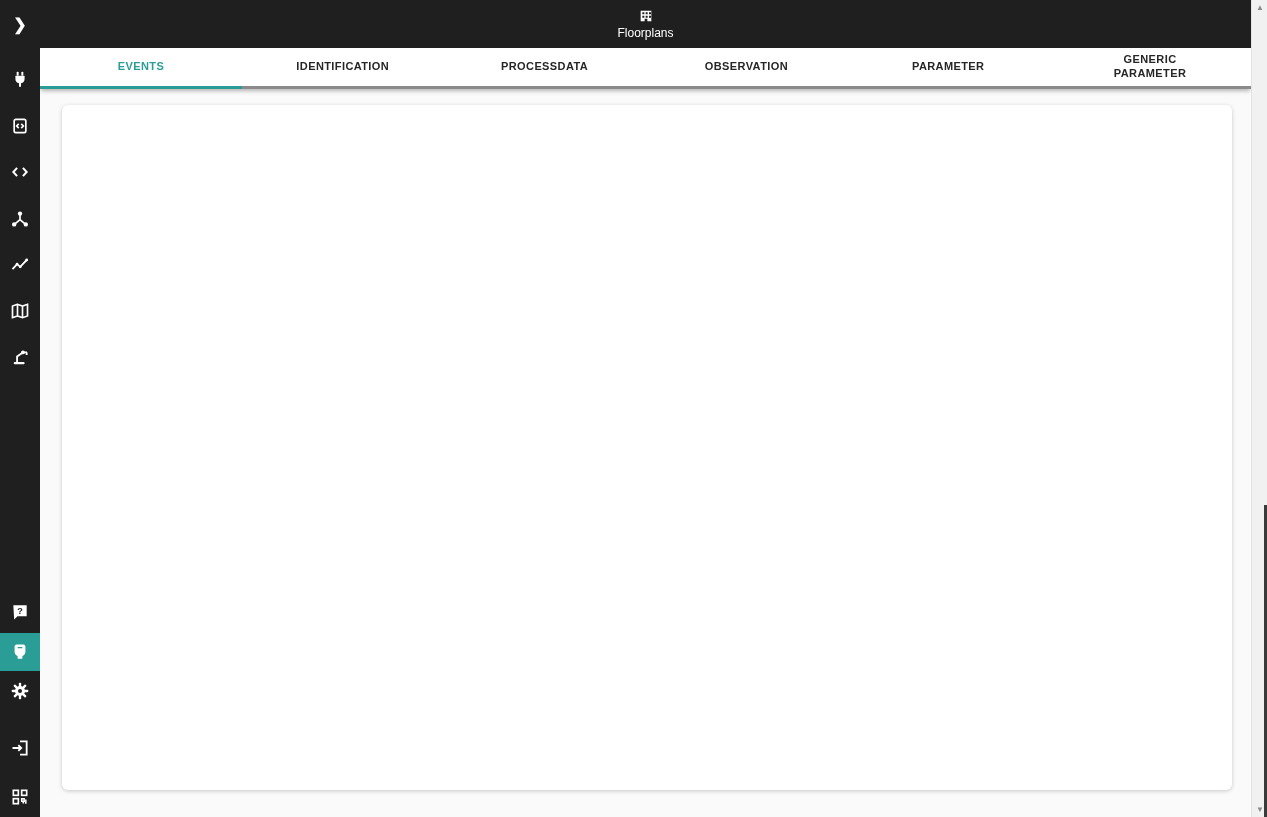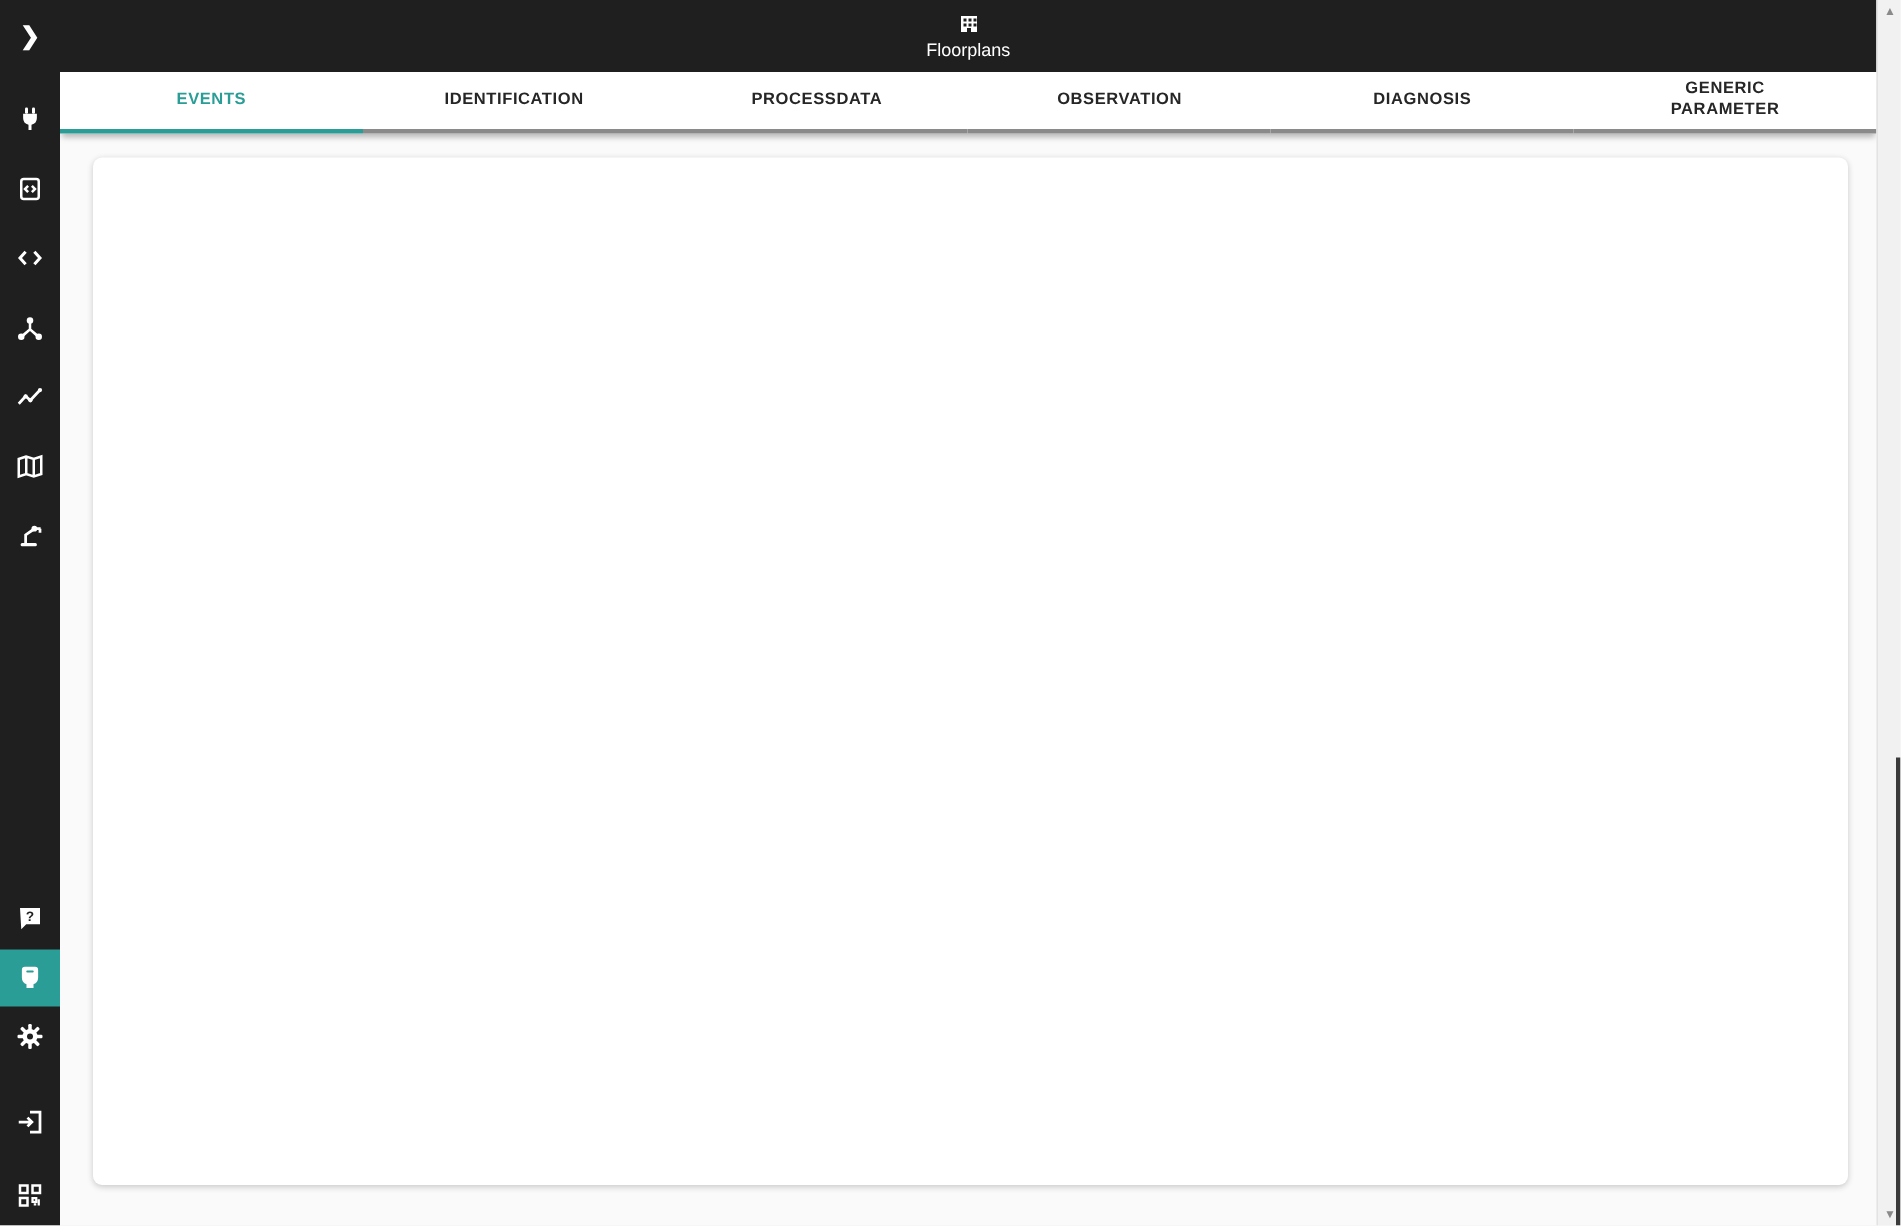--- a/index.html
+++ b/index.html
@@ -210,21 +210,21 @@
     <div class="sub-tab">
         <span>IDENTIFICATION</span>
       </div>
     <div class="sub-tab">
         <span>PROCESSDATA</span>
       </div>
     <div class="sub-tab">
         <span>OBSERVATION</span>
       </div>
     <div class="sub-tab">
-        <span>DIAGNOSIS</span>
+        <span>PARAMETER</span>
       </div>
     <div class="sub-tab">
         <span class="wrap2">GENERIC PARAMETER</span>
       </div>
   </div>
 
   <div class="card"></div>
 
   <div class="sec-title" style="left:100px; top:128px">Configuration</div>
   <div class="hline" style="left:100px; top:152px; width:594px"></div>

